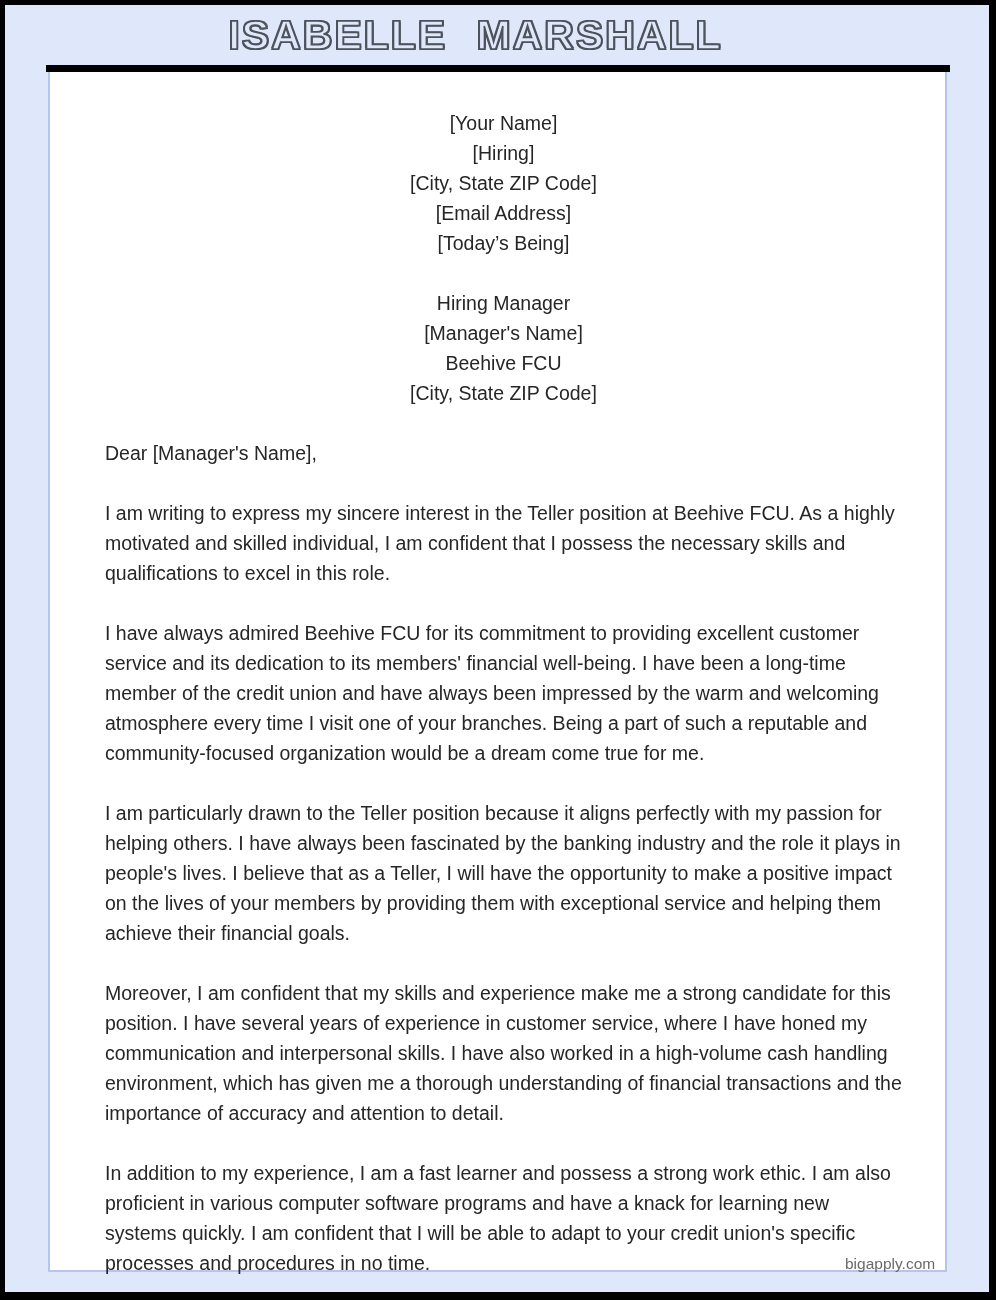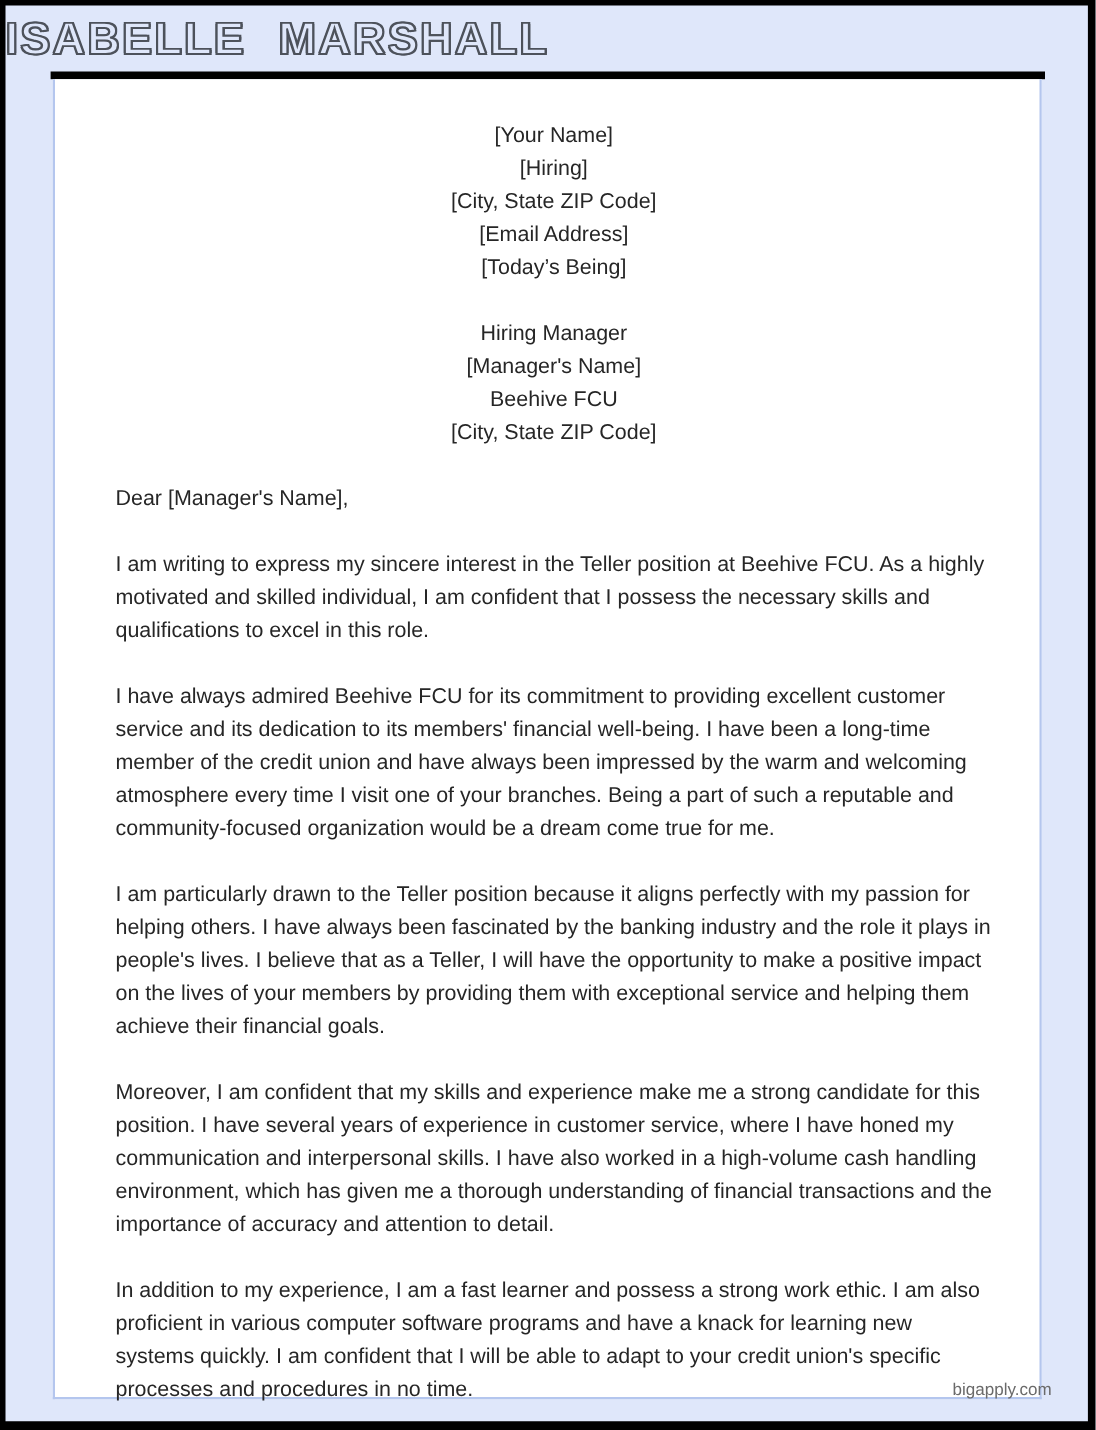--- a/index.html
+++ b/index.html
@@ -11,21 +11,21 @@
     border-style: solid;
     border-color: #000;
     border-width: 5px 7px 8px 5px;
     background: #dfe7fa;
     overflow: hidden;
     font-family: "Liberation Sans", sans-serif;
   }
   .header {
     height: 50px;
     padding: 10px 43px 0 0;
-    text-align: left;
+    text-align: center;
     white-space: nowrap;
   }
   .header-name {
     display: inline-block;
     font-size: 41px;
     line-height: 41px;
     font-weight: 600;
     letter-spacing: 2px;
     word-spacing: 16px;
     color: #dfe7fa;
@@ -61,21 +61,21 @@
     line-height: 30px;
     color: #262626;
   }
   .block { margin: 0 0 30px 0; }
   .line { height: 30px; text-align: center; }
   p.para { margin: 12px 0 30px 0; }
   .watermark {
     position: absolute;
     z-index: 1;
     top: 1182px;
-    left: 816px;
+    left: 795px;
     font-size: 15.5px;
     line-height: 20px;
     color: #6a6a6a;
   }
 </style>
 </head>
 <body>
 
 <div class="frame">
 

